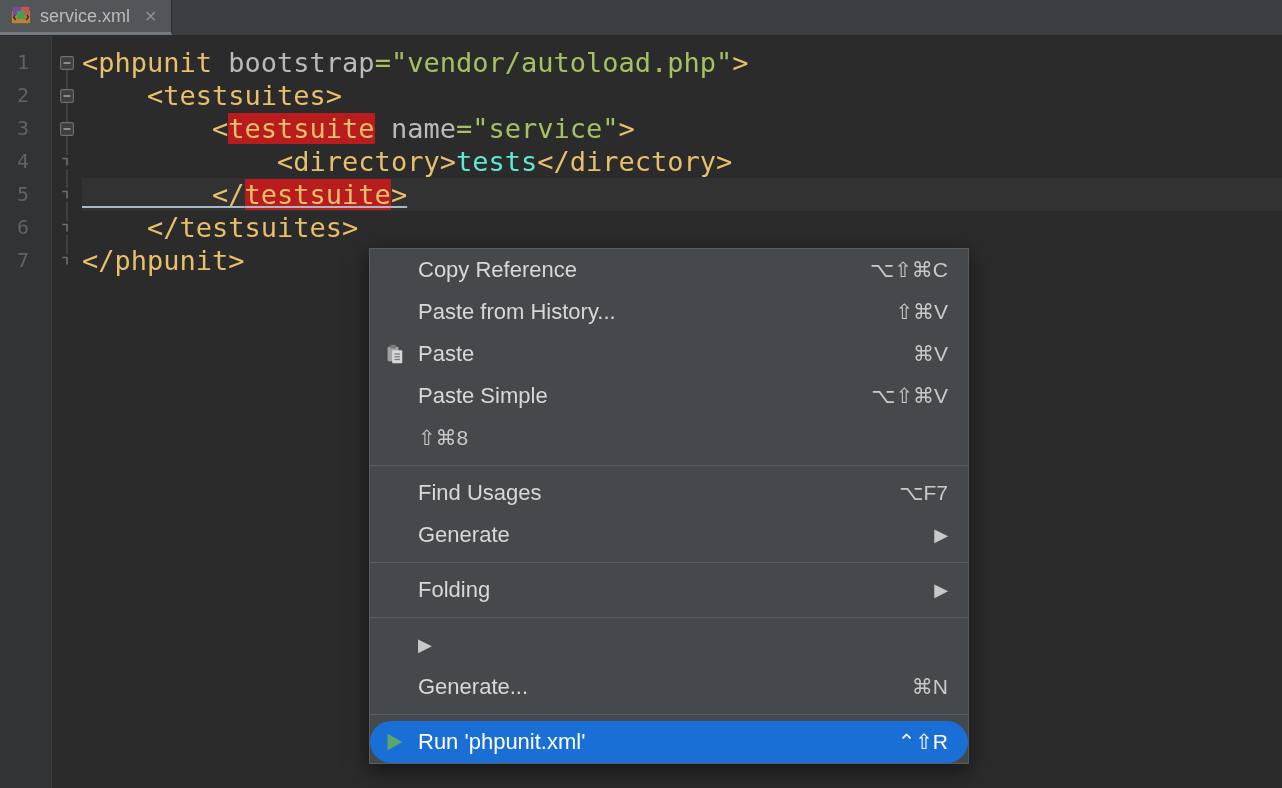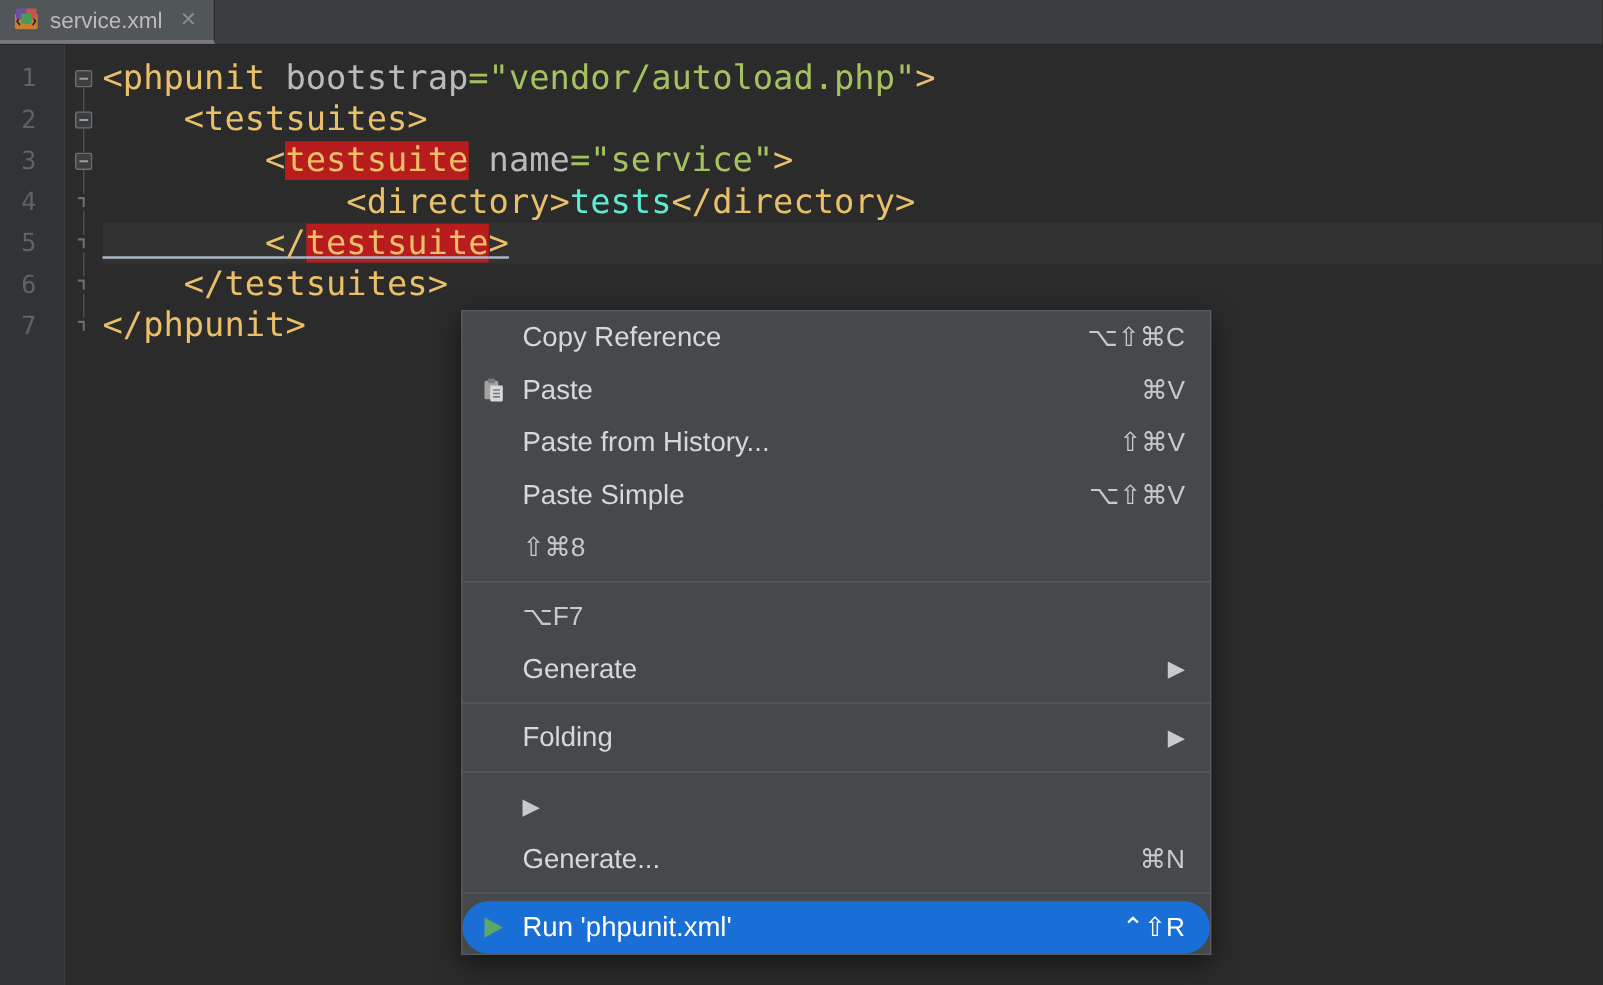--- a/index.html
+++ b/index.html
@@ -186,50 +186,51 @@
     </div>
   <div class="code" id="code"><div class="line"><span class="t-brk">&lt;</span><span class="t-tag">phpunit</span> <span class="t-attr">bootstrap</span><span class="t-str">="vendor/autoload.php"</span><span class="t-brk">&gt;</span></div><div class="line">    <span class="t-brk">&lt;</span><span class="t-tag">testsuites</span><span class="t-brk">&gt;</span></div><div class="line">        <span class="t-brk">&lt;</span><span class="t-tag hl-tag">testsuite</span> <span class="t-attr">name</span><span class="t-str">="service"</span><span class="t-brk">&gt;</span></div><div class="line">            <span class="t-brk">&lt;</span><span class="t-tag">directory</span><span class="t-brk">&gt;</span><span class="t-text">tests</span><span class="t-brk">&lt;/</span><span class="t-tag">directory</span><span class="t-brk">&gt;</span></div><div class="line hl-line">        <span class="t-brk">&lt;/</span><span class="t-tag hl-tag">testsuite</span><span class="t-brk">&gt;</span></div><div class="line">    <span class="t-brk">&lt;/</span><span class="t-tag">testsuites</span><span class="t-brk">&gt;</span></div><div class="line"><span class="t-brk">&lt;/</span><span class="t-tag">phpunit</span><span class="t-brk">&gt;</span></div></div>
 
   <div class="context-menu" id="ctx">
       <div class="menu-item">
         <span class="mi-icon"></span>
         <span class="mi-label">Copy Reference</span>
         <span class="mi-short">⌥⇧⌘C</span>
       </div>
       <div class="menu-item">
+        <span class="mi-icon"></span>
+        <span class="mi-label">Paste from History...</span>
+        <span class="mi-short">⇧⌘V</span>
+      </div>
+      <div class="menu-item">
         <span class="mi-icon">
           <svg viewBox="0 0 24 24">
             <rect x="5" y="4" width="12" height="16" rx="1.5" fill="#a2a2a2"></rect>
             <rect x="8" y="2" width="6" height="4" rx="1" fill="#7a7a7a"></rect>
             <rect x="10" y="8" width="11" height="14" rx="1" fill="#d7d7d7"></rect>
             <line x1="12.5" y1="12" x2="18.5" y2="12" stroke="#7a7a7a" stroke-width="1.4"></line>
             <line x1="12.5" y1="15" x2="18.5" y2="15" stroke="#7a7a7a" stroke-width="1.4"></line>
             <line x1="12.5" y1="18" x2="18.5" y2="18" stroke="#7a7a7a" stroke-width="1.4"></line>
           </svg>
         </span>
         <span class="mi-label">Paste</span>
         <span class="mi-short">⌘V</span>
       </div>
       <div class="menu-item">
         <span class="mi-icon"></span>
-        <span class="mi-label">Paste from History...</span>
-        <span class="mi-short">⇧⌘V</span>
-      </div>
-      <div class="menu-item">
-        <span class="mi-icon"></span>
         <span class="mi-label">Paste Simple</span>
         <span class="mi-short">⌥⇧⌘V</span>
       </div>
       <div class="menu-item">
         <span class="mi-icon"></span>
         <span class="mi-short">⇧⌘8</span>
       </div>
       <div class="menu-sep"></div>
       <div class="menu-item">
         <span class="mi-icon"></span>
+        <span class="mi-label">Find Usages</span>
         <span class="mi-short">⌥F7</span>
       </div>
       <div class="menu-item">
         <span class="mi-icon"></span>
         <span class="mi-label">Generate</span>
         <span class="mi-arrow">▶</span>
       </div>
       <div class="menu-sep"></div>
       <div class="menu-item">
         <span class="mi-icon"></span>

